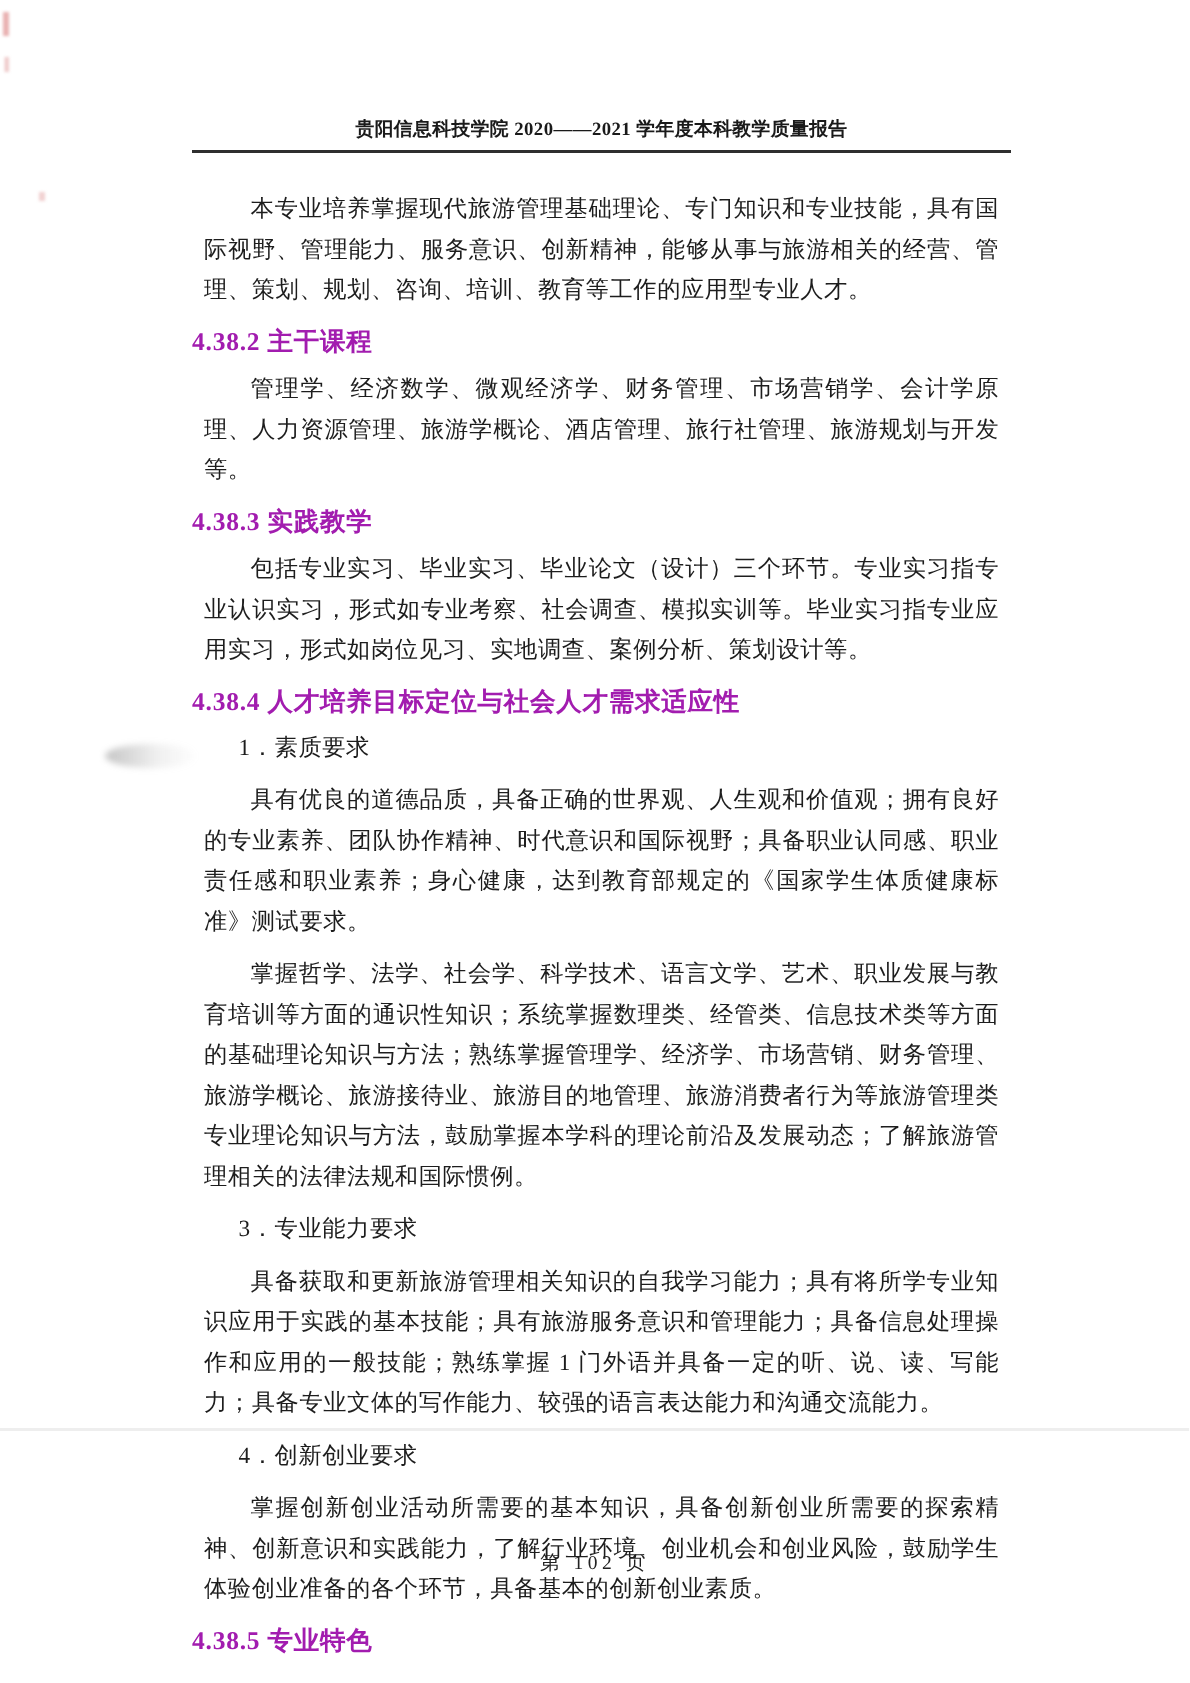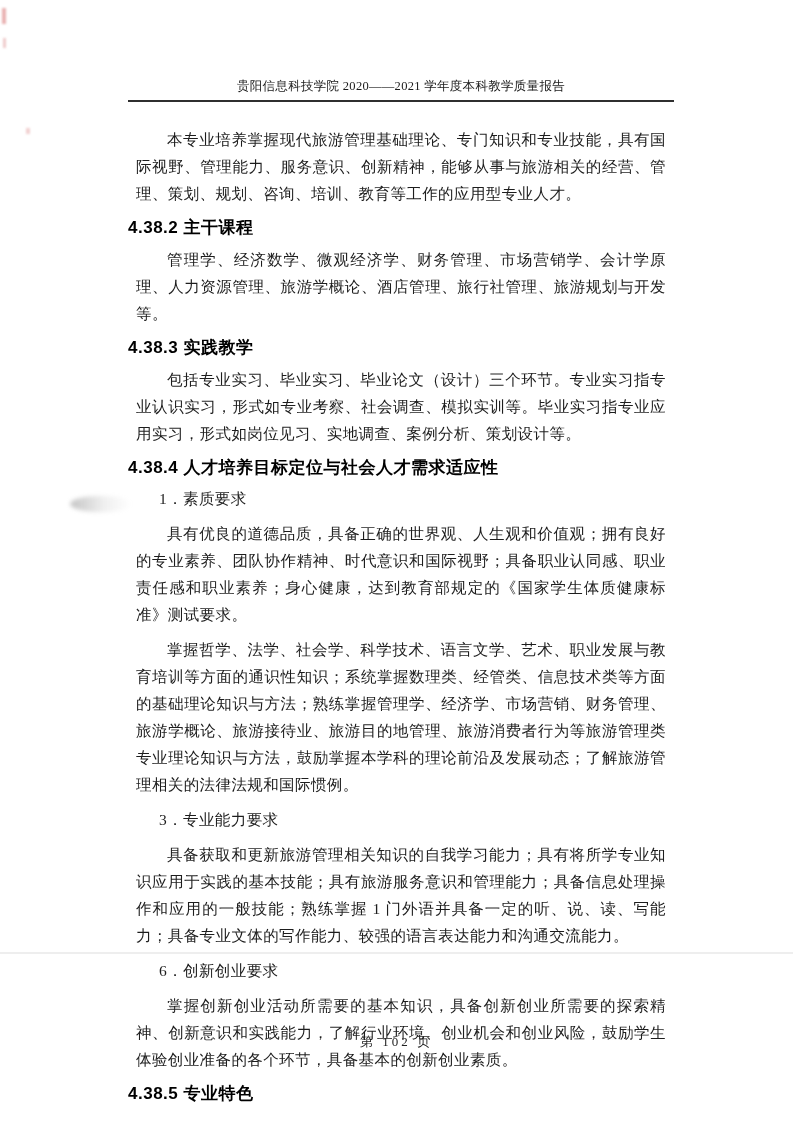--- a/index.html
+++ b/index.html
@@ -18,46 +18,46 @@
   }
   .content {
     position: absolute;
     left: 128px;
     top: 78px;
     width: 546px;
   }
   .doc-header {
     text-align: center;
     font-size: 12.5px;
-    font-weight: normal;
+    font-weight: bold;
     letter-spacing: 0.3px;
     color: #1a1a1a;
     padding-bottom: 5px;
     border-bottom: 2px solid #2f2f2f;
   }
   .body-para {
     margin: 8px;
     font-size: 15.5px;
     line-height: 27px;
     letter-spacing: 0.4px;
     text-align: justify;
     text-indent: 2em;
     color: #1d1d1d;
   }
   .intro {
     margin-top: 24px;
   }
   .sec-heading {
-    font-family: Liberation Sans, sans-serif;
+    font-family: Liberation Serif, serif;
     font-weight: bold;
     font-size: 17px;
     line-height: 21px;
     letter-spacing: 0.5px;
     margin: 10px 0 7px 0;
-    color: #000000;
+    color: #a21caf;
   }
   .sub-label {
     margin: 0;
     font-size: 15.5px;
     line-height: 27px;
     letter-spacing: 0.4px;
     text-indent: 2em;
     color: #1d1d1d;
   }
   .page-footer {
@@ -146,21 +146,21 @@
     <div>
       <p class="body-para">掌握哲学、法学、社会学、科学技术、语言文学、艺术、职业发展与教育培训等方面的通识性知识；系统掌握数理类、经管类、信息技术类等方面的基础理论知识与方法；熟练掌握管理学、经济学、市场营销、财务管理、旅游学概论、旅游接待业、旅游目的地管理、旅游消费者行为等旅游管理类专业理论知识与方法，鼓励掌握本学科的理论前沿及发展动态；了解旅游管理相关的法律法规和国际惯例。</p>
     </div>
 
     <div>
       <p class="sub-label">3．专业能力要求</p>
       <p class="body-para">具备获取和更新旅游管理相关知识的自我学习能力；具有将所学专业知识应用于实践的基本技能；具有旅游服务意识和管理能力；具备信息处理操作和应用的一般技能；熟练掌握 1 门外语并具备一定的听、说、读、写能力；具备专业文体的写作能力、较强的语言表达能力和沟通交流能力。</p>
     </div>
 
     <div>
-      <p class="sub-label">6．创新创业要求</p>
+      <p class="sub-label">4．创新创业要求</p>
       <p class="body-para">掌握创新创业活动所需要的基本知识，具备创新创业所需要的探索精神、创新意识和实践能力，了解行业环境、创业机会和创业风险，鼓励学生体验创业准备的各个环节，具备基本的创新创业素质。</p>
     </div>
 
     <h2 class="sec-heading">4.38.5 专业特色</h2>
 
   </div>
 
   <div class="page-footer">
     <span>第 102 页</span>
   </div>

